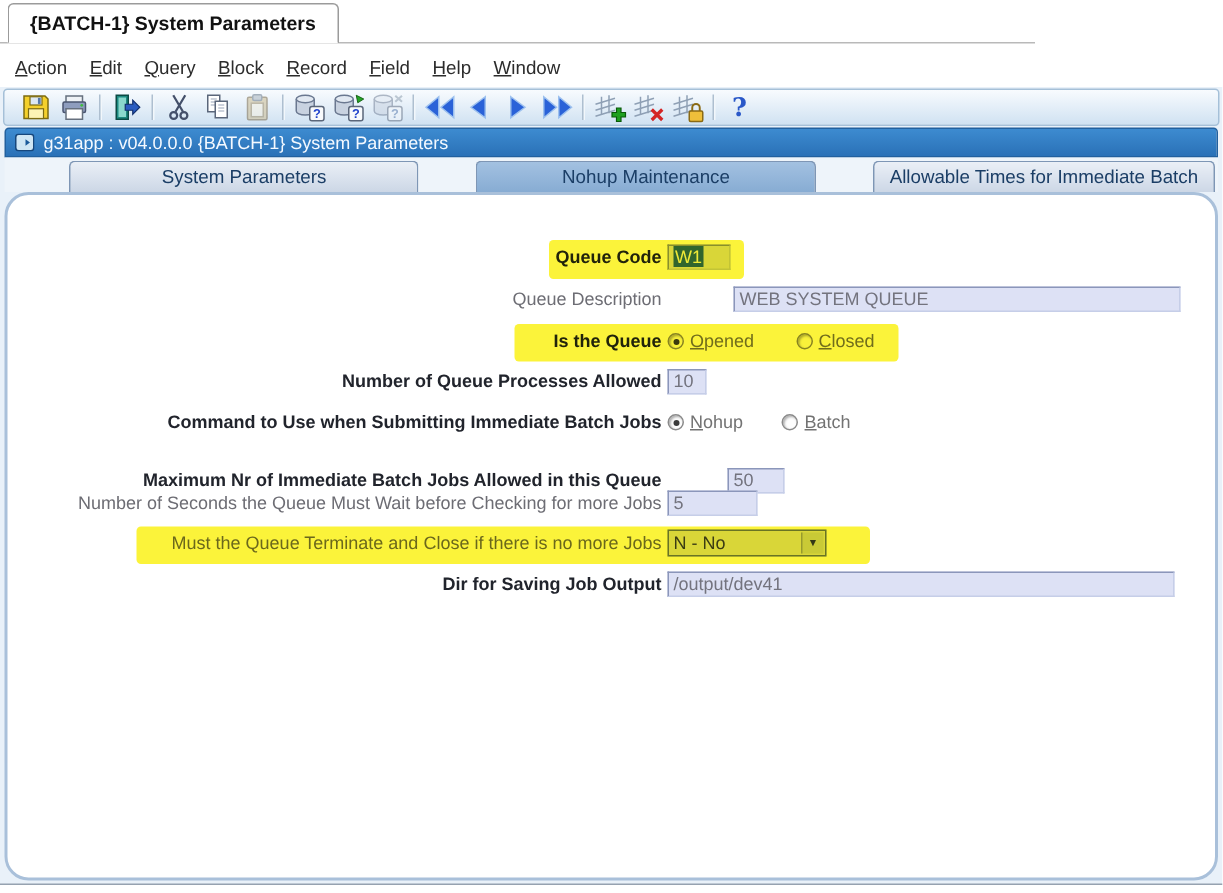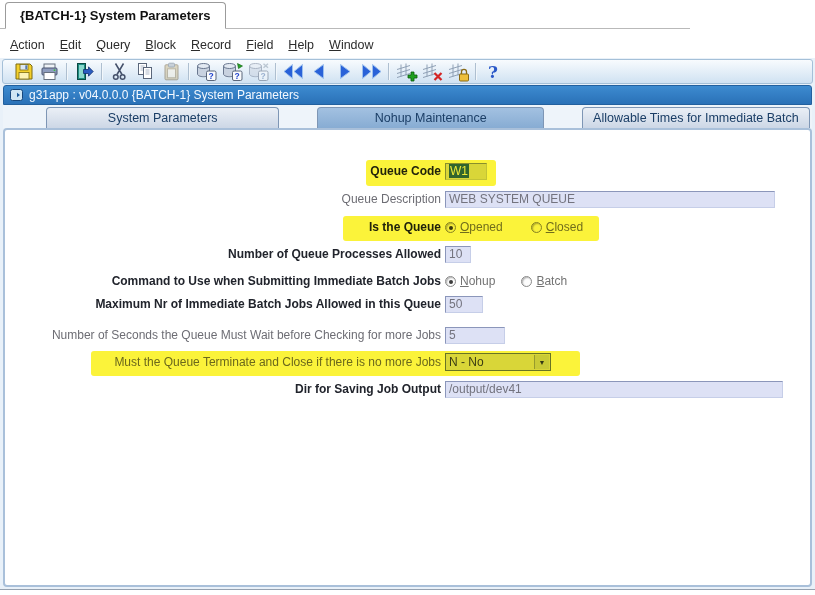--- a/index.html
+++ b/index.html
@@ -36,21 +36,21 @@
 
   
   .tabrow { margin:0 3px; height:23px; display:flex; align-items:flex-end; padding-left:7px; background:#eef4fa; }
   .ftab { height:21px; line-height:20px; text-align:center; font-size:12.5px; color:#1b3e66;
           border:1px solid #7e96b5; border-bottom:none; border-radius:4px 4px 0 0;
           background:linear-gradient(#eaeff6,#ccd7e6); margin-right:2px; cursor:default;margin-left:36px; }
   .ftab.active { background:linear-gradient(#a3c1e1,#87acd3); }
   .ftab-1 { width:263px; } .ftab-2 { width:255px; } .ftab-3 { width:257px; }
 
   
-  .content { margin:0 3px 2px 3px; flex:1; background:#fff; border:2px solid #a9c0da; border-radius:4px; position:relative; }
+  .content { margin:0 3px 2px 3px; flex:1; background:#fff; border:2px solid #a9c0da; border-radius:16px; position:relative; }
 
   .frow { position:absolute; left:2px; height:20px; display:flex; align-items:center; width:780px; }
   .flabel { width:438px; flex:none; text-align:right; font-size:12px; color:#6d6d74; padding-right:4px; white-space:nowrap; }
   .flabel.b { font-weight:bold; color:#21242c; }
   .field { height:17px; background:#dde1f5; border:1px solid; border-color:#8b96ba #c6cee8 #c6cee8 #8b96ba;
            font-size:12px; color:#73737e; padding:0 3px; display:flex; align-items:center; white-space:nowrap; overflow:hidden; }
   .sel { background:#316ac5; color:#f2f5ea; padding:0 1px; }
 
   .radio { width:11px; height:11px; border-radius:50%; background:#fdfdfd; border:1px solid #8a8a8a;
            box-shadow:inset 1px 1px 1.5px rgba(0,0,0,.3); position:relative; flex:none; }
@@ -241,21 +241,21 @@
 
     <div class="frow" style="top:31px;">
       <span class="flabel b">Queue Code</span>
       <span class="field" style="width:42px;">
           <span class="sel">W1</span>
         </span>
     </div>
 
     <div class="frow" style="top:59px;">
       <span class="flabel">Queue Description</span>
-      <span class="field" style="width:330px;">WEB SYSTEM QUEUE</span>
+      <span class="field" style="width:330px;margin-left:44px;">WEB SYSTEM QUEUE</span>
     </div>
 
     <div class="frow" style="top:87px;">
       <span class="flabel b">Is the Queue</span>
       <span class="ropt">
         <span class="radio checked"></span>
         <span class="radio-label">Opened</span>
       </span>
       <span class="ropt" style="margin-left:28px;">
         <span class="radio"></span>
@@ -273,21 +273,21 @@
       <span class="ropt">
         <span class="radio checked"></span>
         <span class="radio-label">Nohup</span>
       </span>
       <span class="ropt" style="margin-left:26px;">
         <span class="radio"></span>
         <span class="radio-label">Batch</span>
       </span>
     </div>
 
-    <div class="frow" style="top:164px;">
+    <div class="frow" style="top:180px;gap:40px;">
       <span class="flabel b">Maximum Nr of Immediate Batch Jobs Allowed in this Queue</span>
       <span class="field" style="width:38px;">50</span>
     </div>
 
     <div class="frow" style="top:195px;">
       <span class="flabel">Number of Seconds the Queue Must Wait before Checking for more Jobs</span>
       <span class="field" style="width:60px;">5</span>
     </div>
 
     <div class="frow" style="top:222px;">

